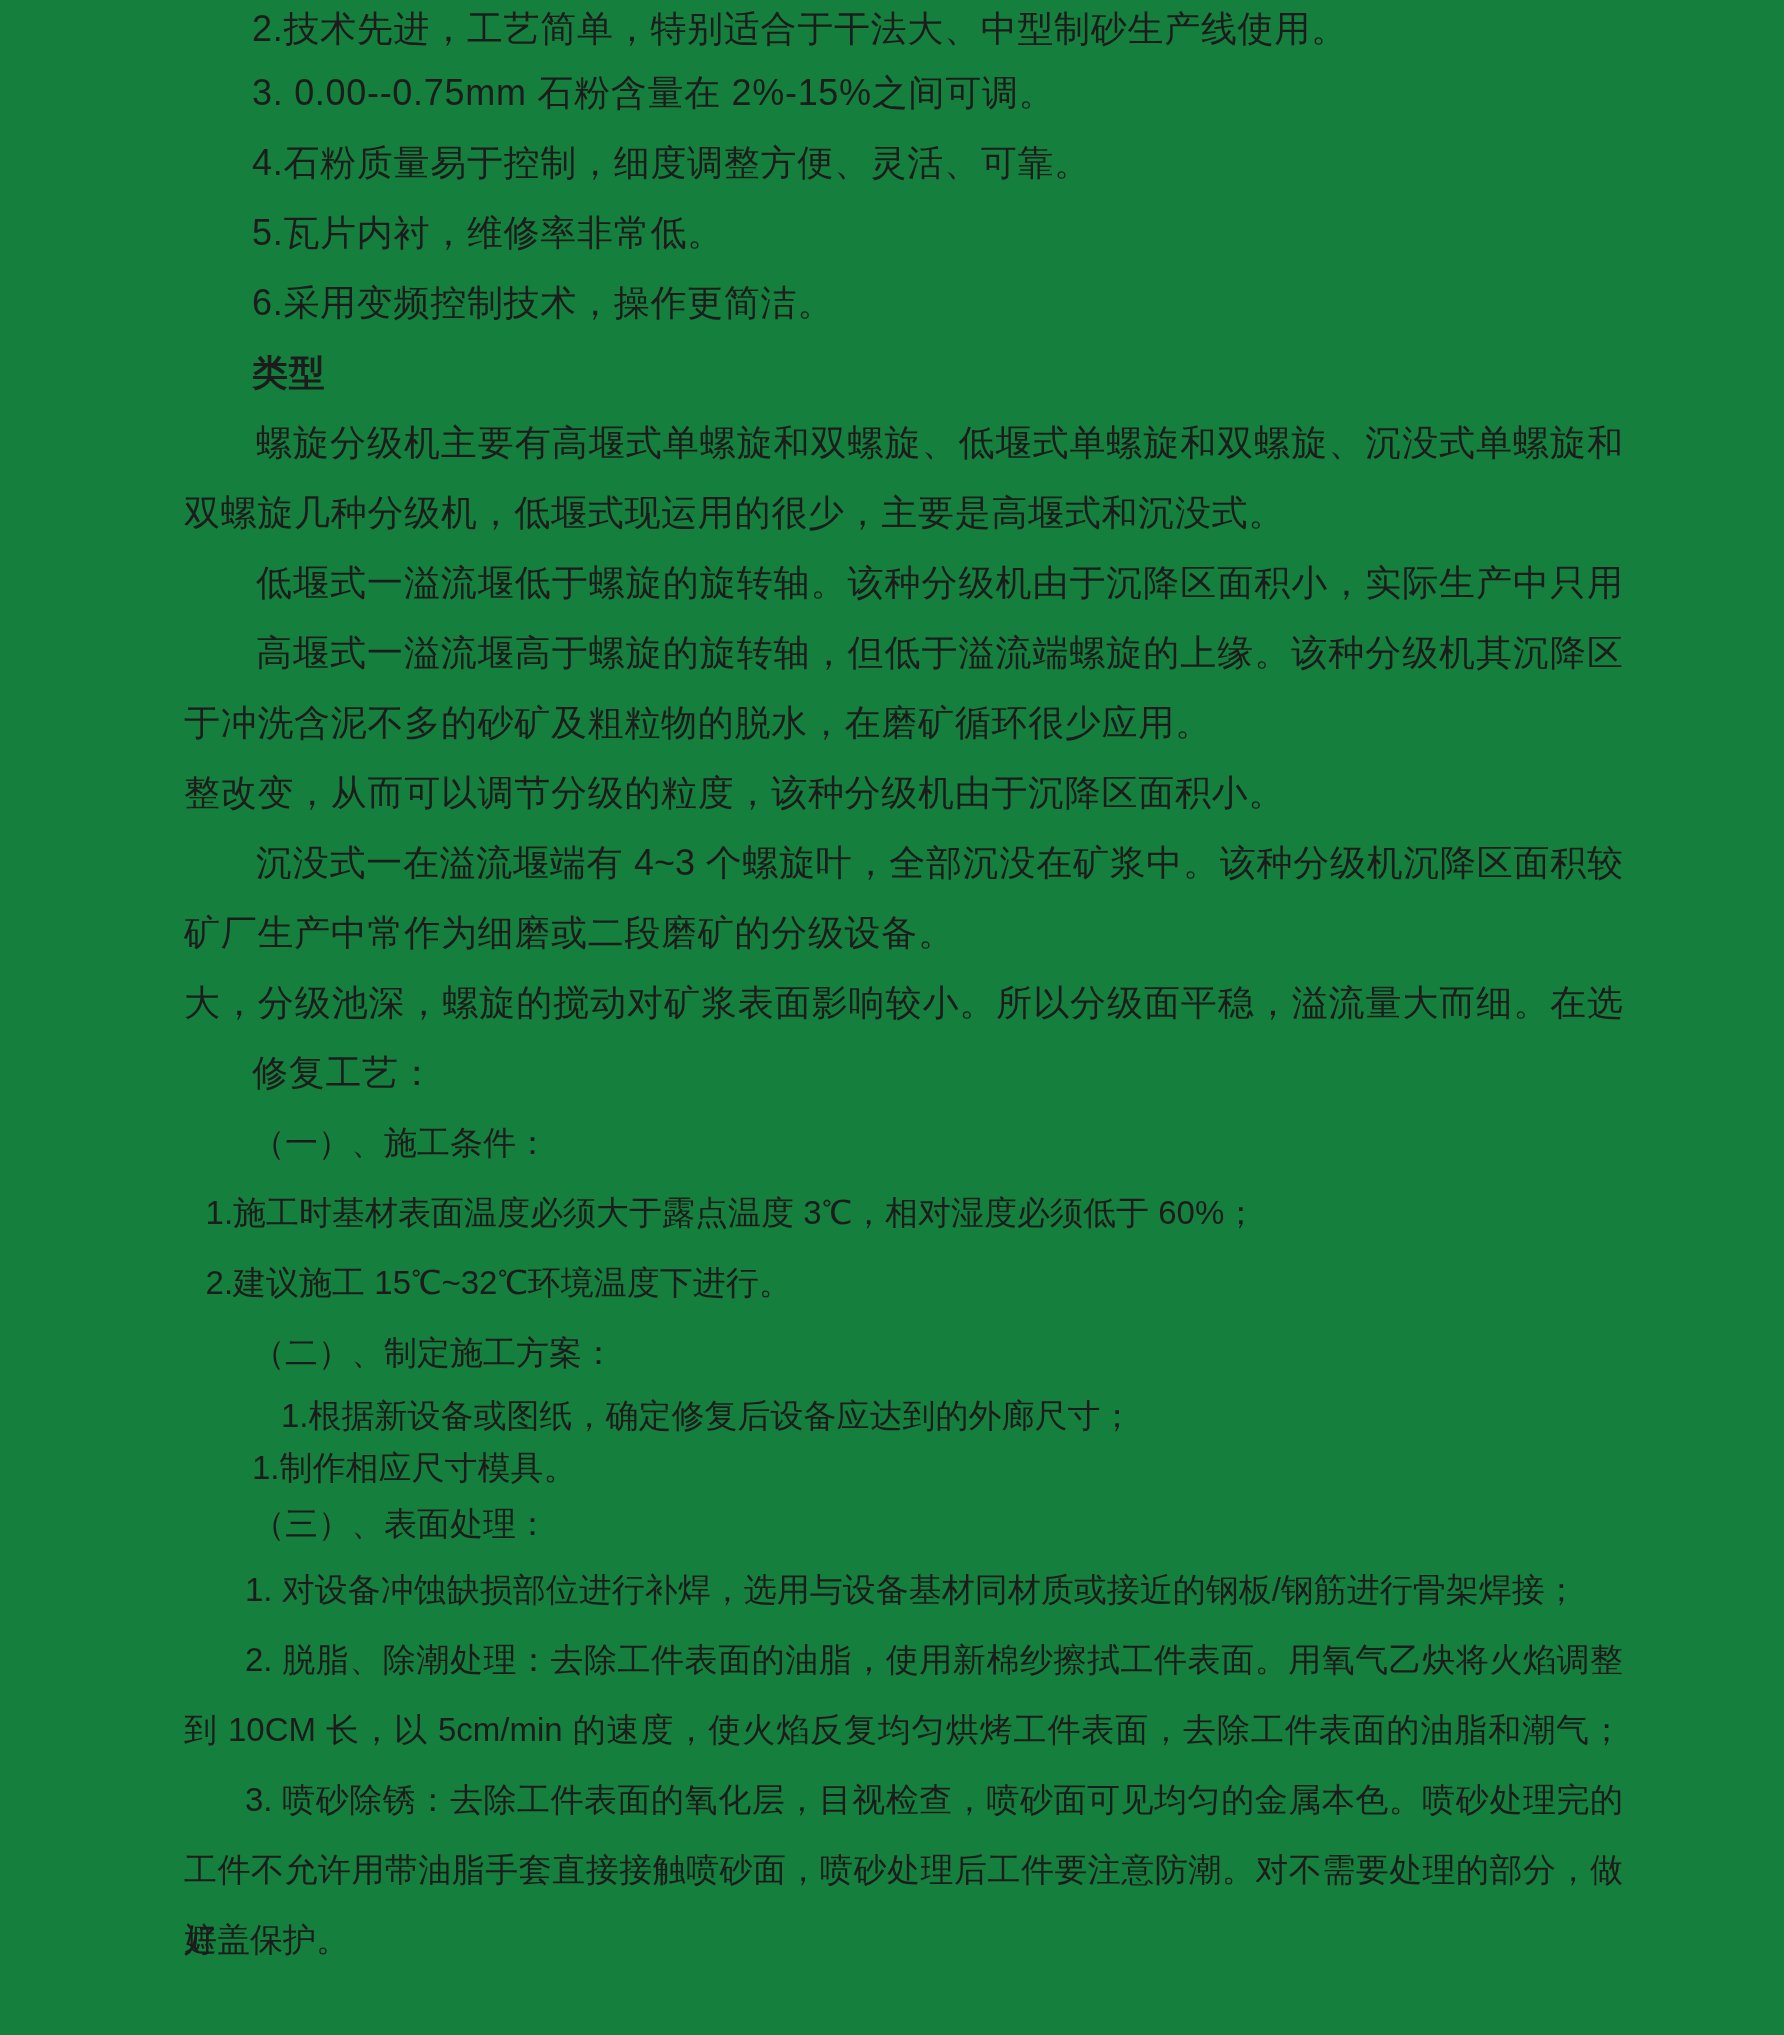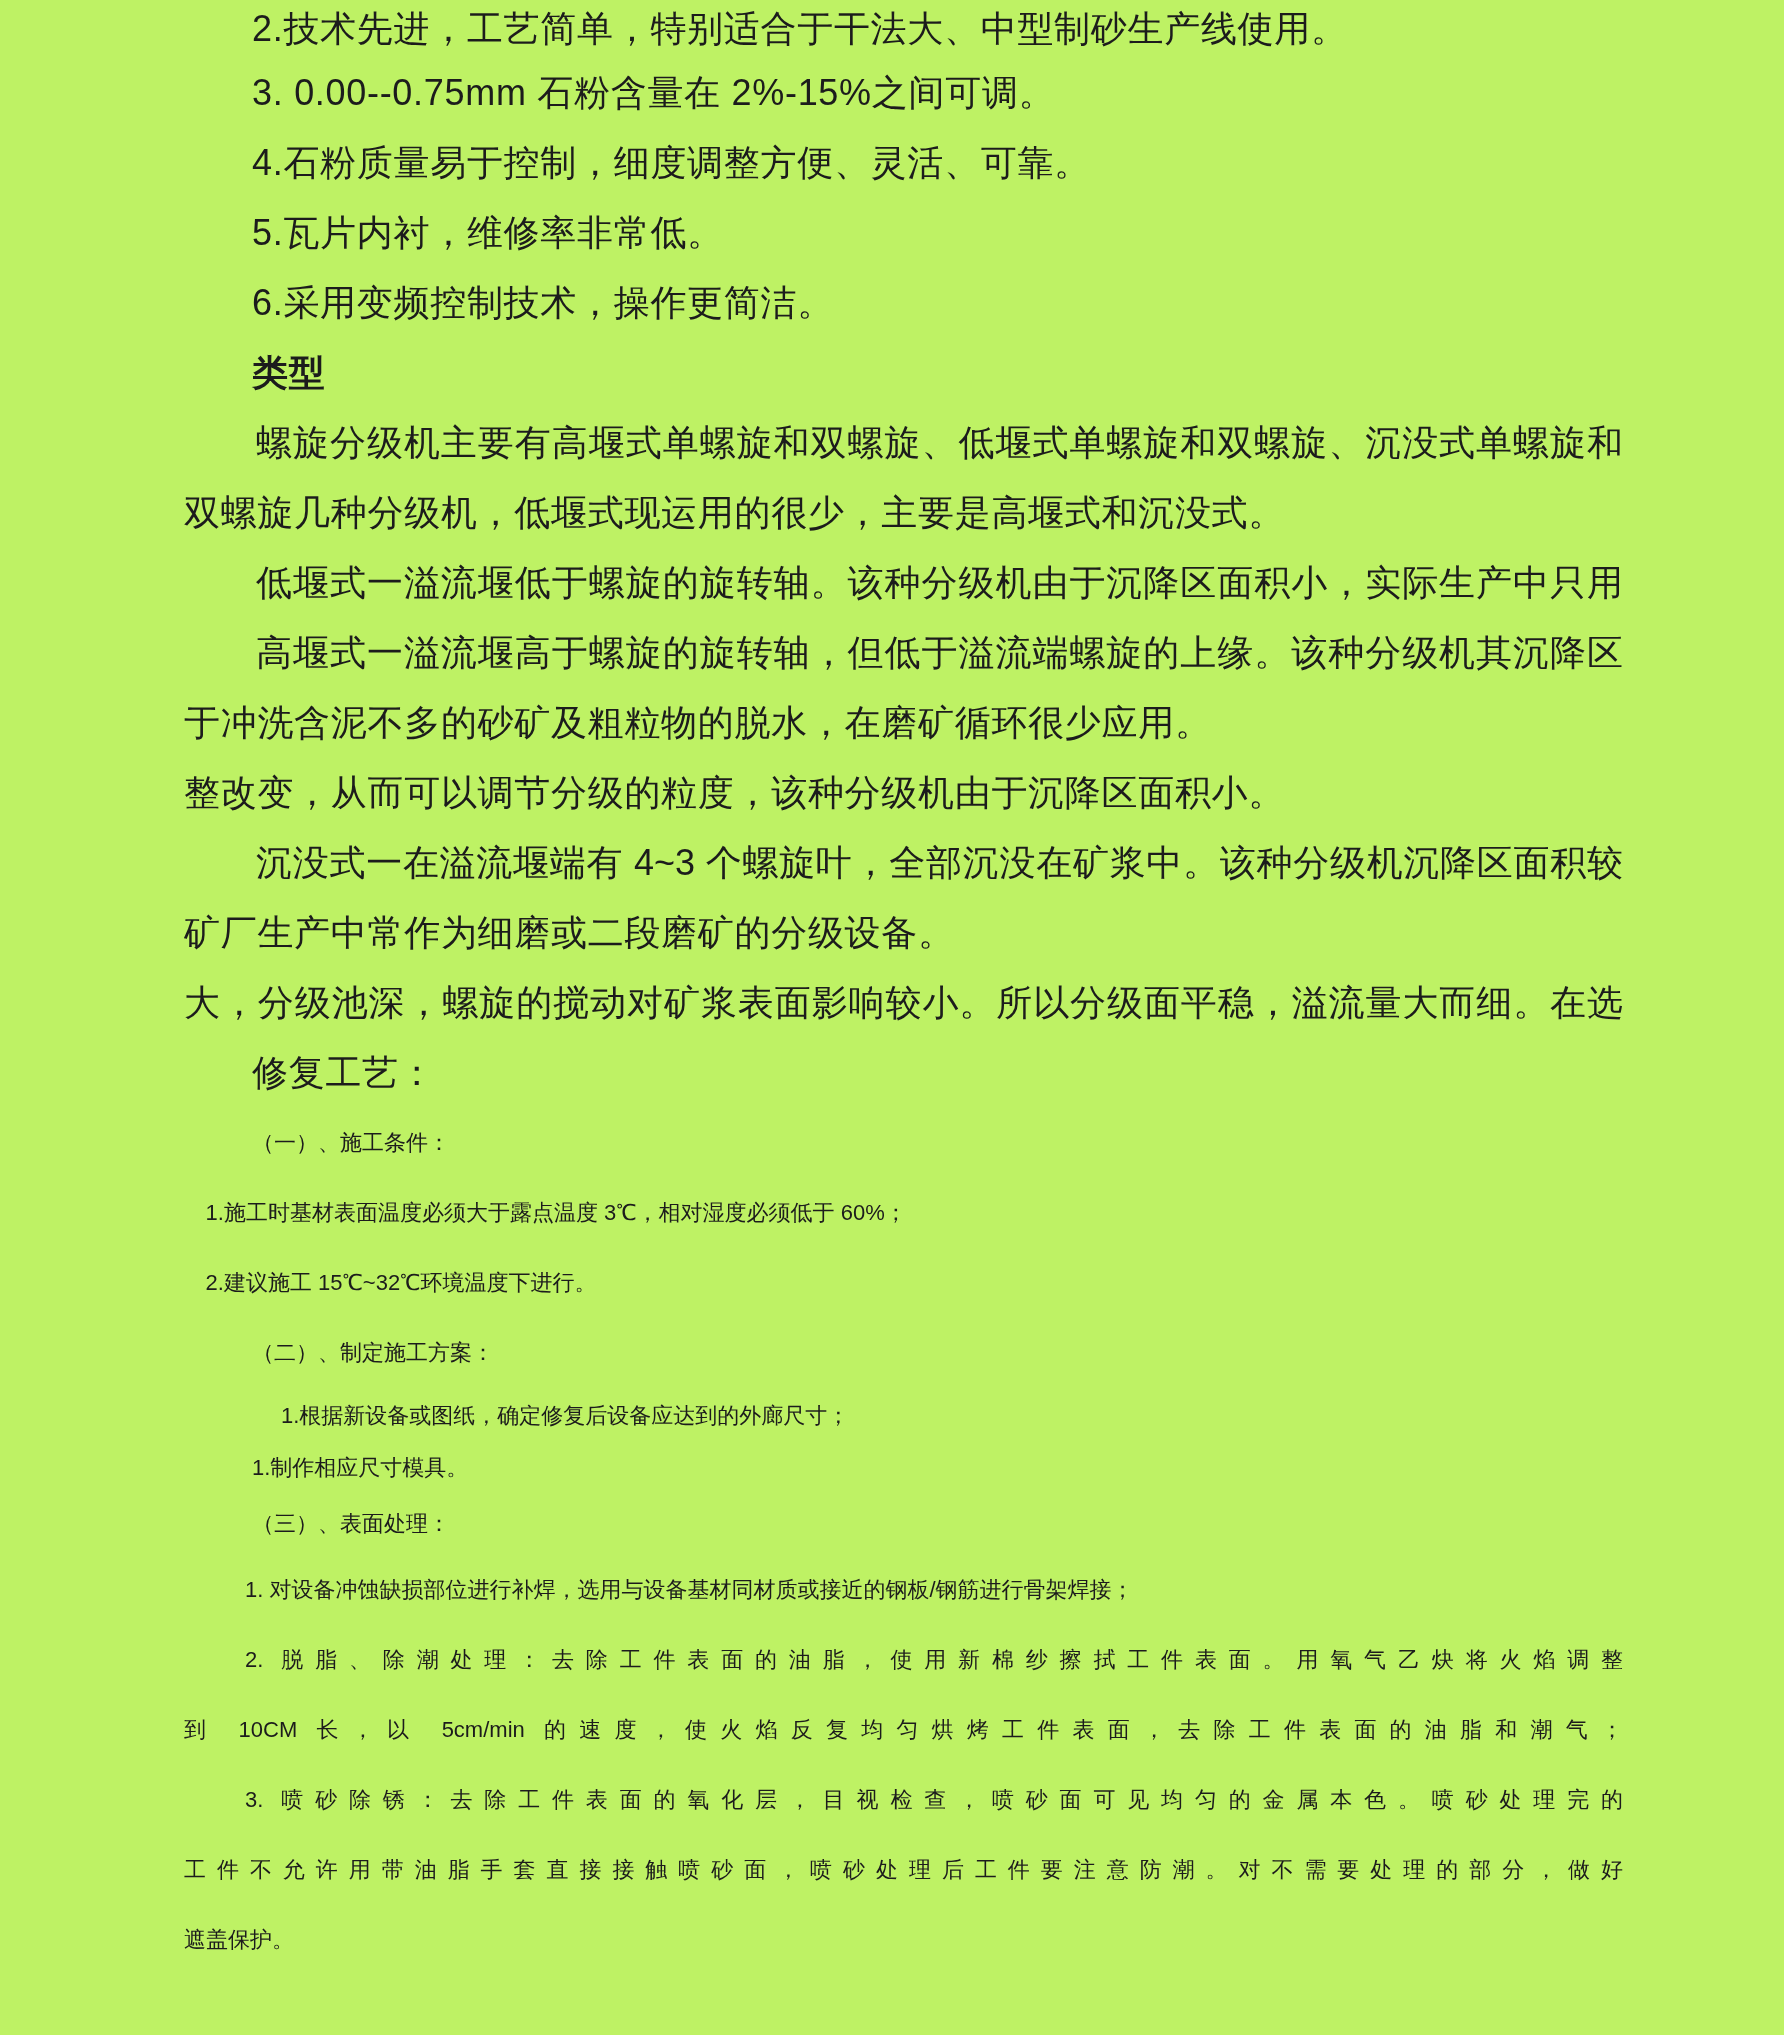--- a/index.html
+++ b/index.html
@@ -4,42 +4,42 @@
 <style>
   html, body {
     margin: 0;
     padding: 0;
     background: #ffffff;
   }
   .page {
     position: relative;
     width: 1784px;
     height: 2035px;
-    background: #bef264;
+    background: #15803d;
     overflow: hidden;
     font-family: "Liberation Sans", sans-serif;
     color: #1c1c1c;
   }
   .content {
     position: absolute;
     left: 184px;
     top: 0;
     width: 1439px;
   }
   
   .ln {
     font-size: 36px;
     letter-spacing: 0.7px;
     height: 70px;
     line-height: 70px;
     white-space: nowrap;
   }
   
   .sm {
-    font-size: 22px;
+    font-size: 33px;
     letter-spacing: 0;
   }
   
   .fill {
     white-space: normal;
     text-align: justify;
     text-align-last: justify;
     letter-spacing: 0;
   }
   .b { font-weight: bold; }

